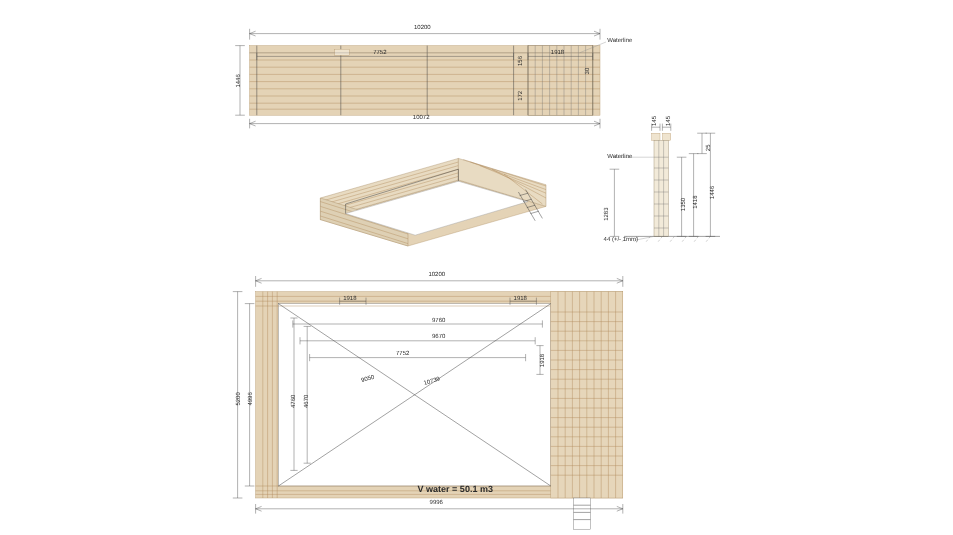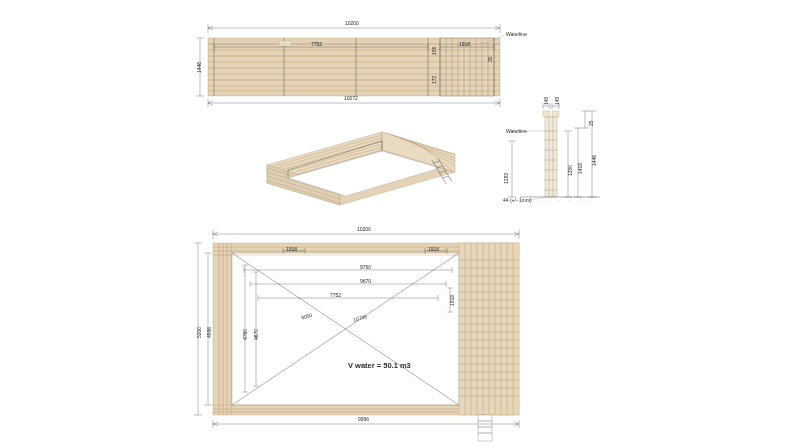--- a/index.html
+++ b/index.html
@@ -29,20 +29,21 @@
     white-space: nowrap;
     letter-spacing: 0px;
   }
   .lbl.vert {
     transform-origin: 0 0;
     transform: rotate(-90deg);
   }
   .lbl.big {
     font-size: 7.5px;
     font-weight: bold;
+    margin-top: 42px;
   }
   svg { display: block; }
   .thin { stroke: #3a3a3a; stroke-width: 0.4; fill: none; }
   .vthin { stroke: #6d6d6d; stroke-width: 0.3; fill: none; }
   .dim { stroke: #454545; stroke-width: 0.35; fill: none; }
   .wood { stroke: #b08a5a; stroke-width: 0.35; fill: none; }
   .woodfill { fill: #e4d3b6; stroke: #b79a70; stroke-width: 0.35; }
   .plankfill { fill: #efe4cf; stroke: #b79a70; stroke-width: 0.3; }
   .greyline { stroke: #8a8a8a; stroke-width: 0.3; fill: none; }
   .dash { stroke: #777; stroke-width: 0.3; fill: none; stroke-dasharray: 2 1.6; }

